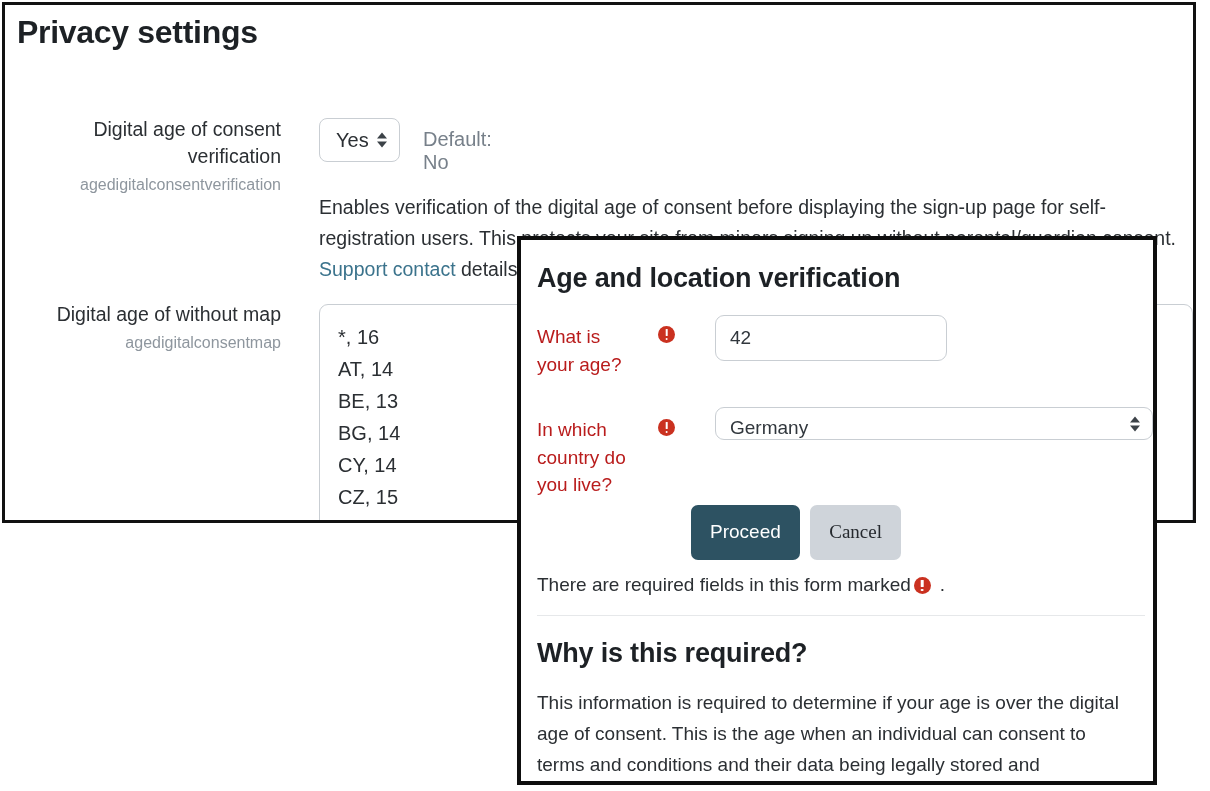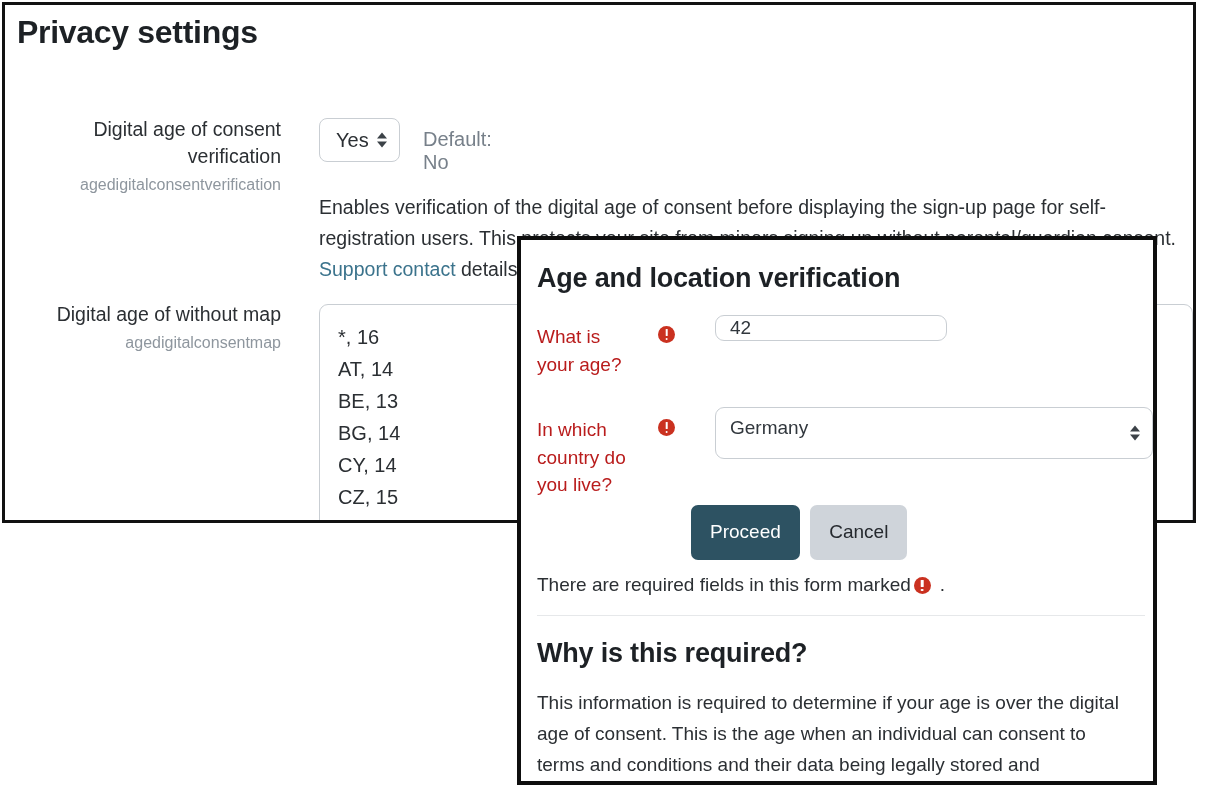--- a/index.html
+++ b/index.html
@@ -228,21 +228,21 @@
     position: absolute;
     left: 178px;
     top: -8px;
     width: 232px;
     box-sizing: border-box;
     font-family: "Liberation Sans", sans-serif;
     font-size: 19px;
     color: #31373d;
     border: 1px solid #c9ced3;
     border-radius: 9px;
-    padding: 1px 14px;
+    padding: 11px 14px;
     outline: none;
     background: #fff;
   }
 
   
   #group-country .form-label { position: absolute; left: 0; top: 0; width: 110px; }
   #group-country .req-icon { position: absolute; left: 121px; top: 3px; }
   #country-select-wrap {
     position: absolute;
     left: 178px;
@@ -251,21 +251,21 @@
   }
   #country-select {
     width: 100%;
     box-sizing: border-box;
     font-family: "Liberation Sans", sans-serif;
     font-size: 19px;
     color: #31373d;
     background: #ffffff;
     border: 1px solid #c9ced3;
     border-radius: 9px;
-    padding: 9px 32px 20px 14px;
+    padding: 9px 32px 1px 14px;
     appearance: none;
     -webkit-appearance: none;
     outline: none;
   }
   .btn {
     font-family: "Liberation Sans", sans-serif;
     font-size: 19px;
     border: none;
     border-radius: 7px;
     padding: 17px 19px;
@@ -273,20 +273,21 @@
     line-height: 1.1;
   }
   #proceed-button {
     background: #2d5262;
     color: #ffffff;
   }
   #cancel-button {
     background: #cfd4da;
     color: #25292e;
     margin-left: 6px;
+    font-family: Liberation Serif, serif;
   }
 
   #required-note {
     position: absolute;
     left: 16px;
     top: 334px;
     font-size: 19px;
     color: #2b2f33;
   }
   #required-note .req-icon { margin: 0 9px 0 3px; }

